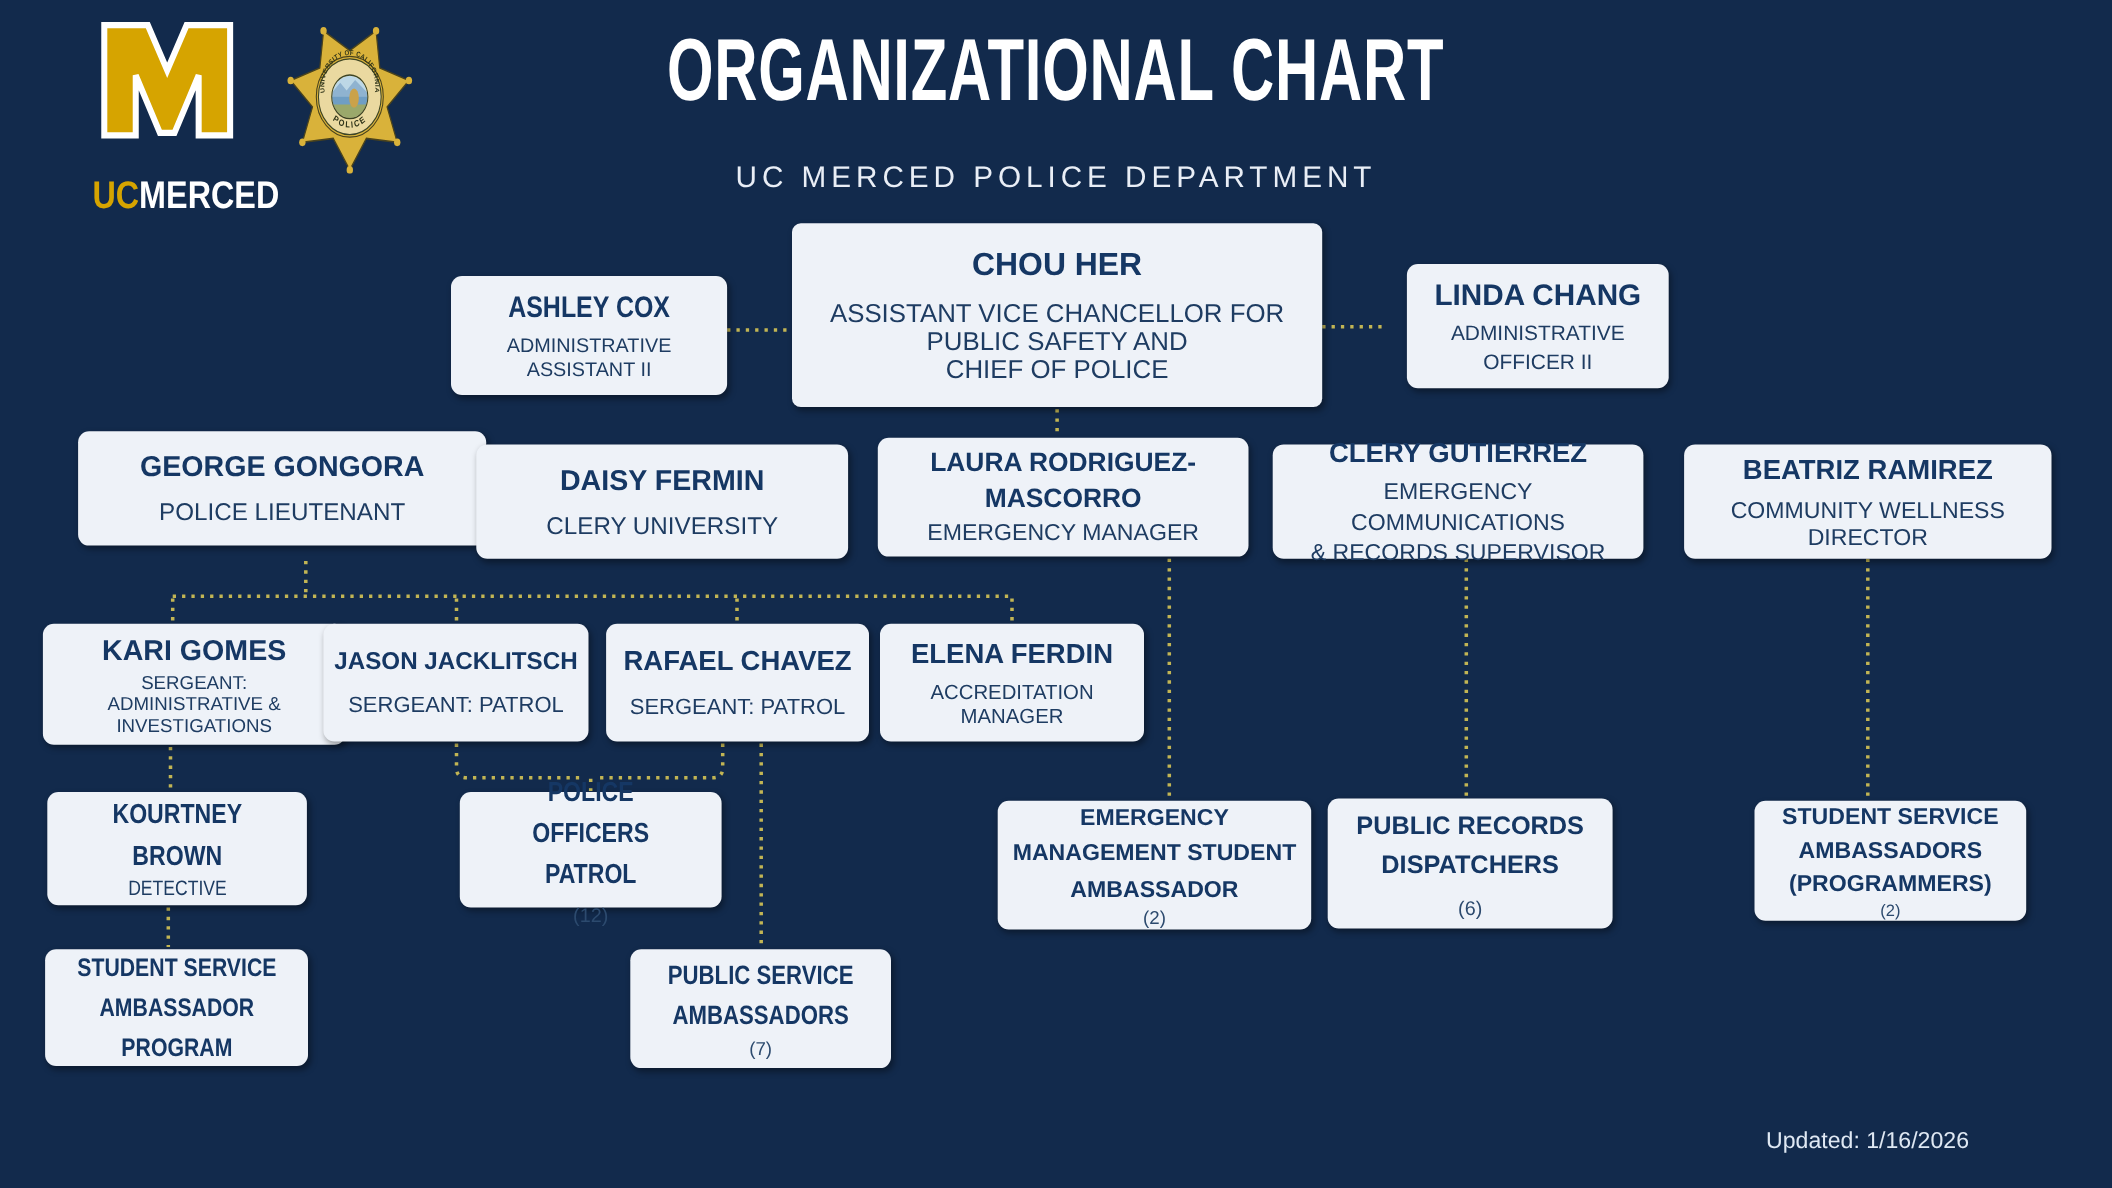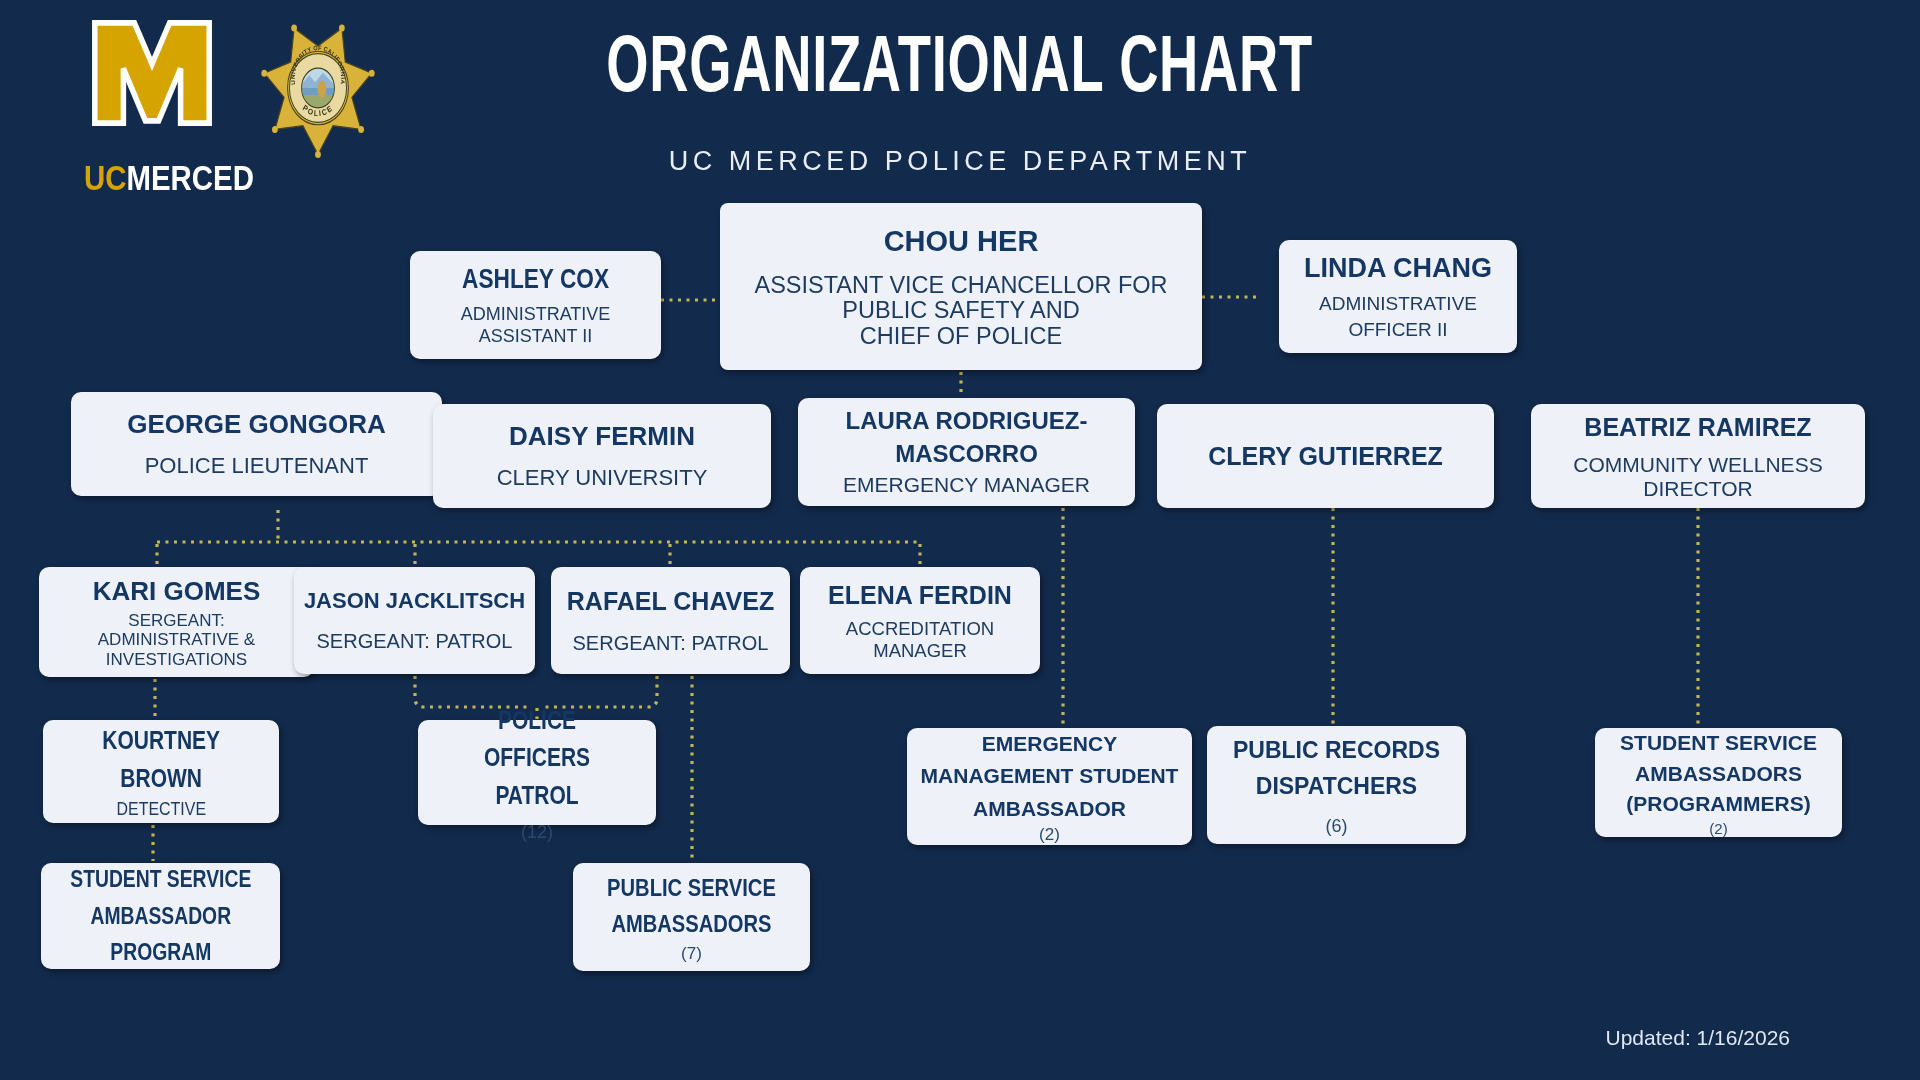--- a/index.html
+++ b/index.html
@@ -142,20 +142,22 @@
   </div>
 
   <div class="node" style="left:798px;top:398px;width:337px;height:108px;">
     <div class="name" style="font-size:24px;line-height:1.35;">LAURA RODRIGUEZ-
 MASCORRO</div>
     <div class="role" style="font-size:21px;margin-top:2px;">EMERGENCY MANAGER</div>
   </div>
 
   <div class="node" style="left:1157px;top:404px;width:337px;height:104px;">
     <div class="name" style="font-size:25px;">CLERY GUTIERREZ</div>
+    <div class="role" style="font-size:21px;line-height:1.3;margin-top:6px;">EMERGENCY COMMUNICATIONS
+&amp; RECORDS SUPERVISOR</div>
   </div>
 
   <div class="node" style="left:1531px;top:404px;width:334px;height:104px;">
     <div class="name" style="font-size:25px;">BEATRIZ RAMIREZ</div>
     <div class="role" style="font-size:21px;line-height:1.15;margin-top:9px;">COMMUNITY WELLNESS
 DIRECTOR</div>
   </div>
 
   <div class="node" style="left:39px;top:567px;width:275px;height:110px;">
     <div class="name" style="font-size:26px;">KARI GOMES</div>

